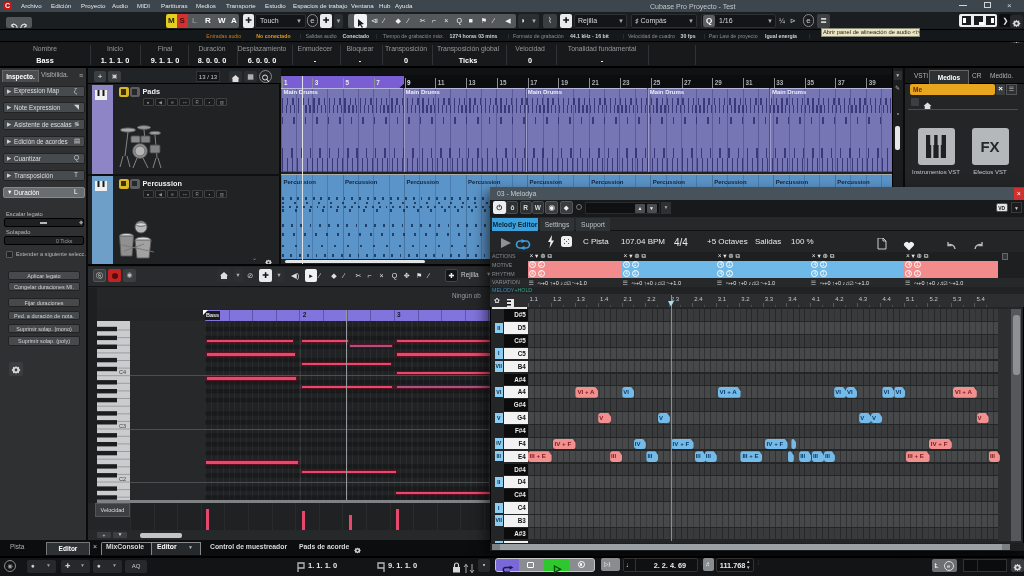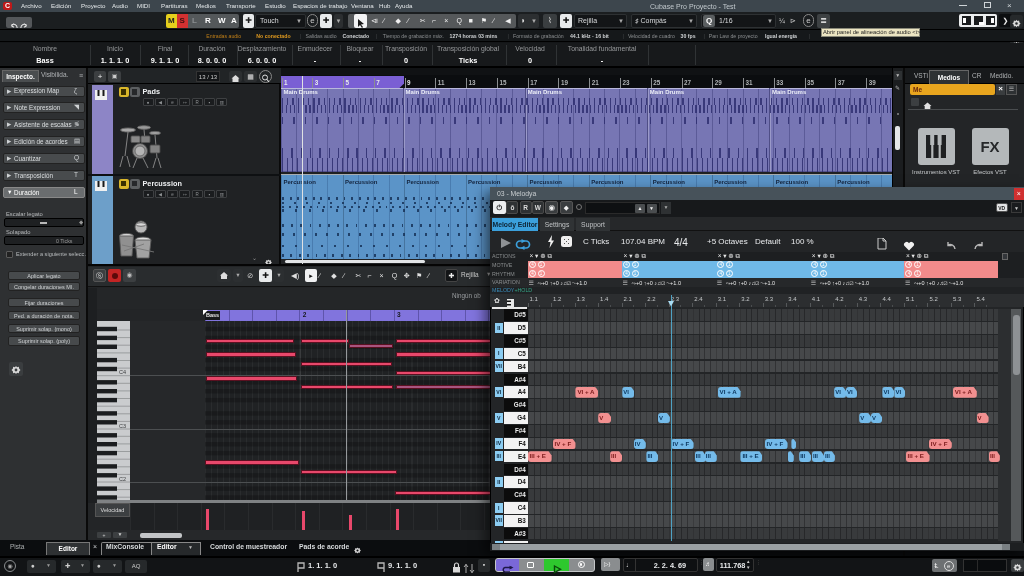--- a/index.html
+++ b/index.html
@@ -606,25 +606,25 @@
       </svg></div>
 <div style="left:547px;top:235px;width:8px;height:13px;"><svg width="8" height="13">
         <path d="M5 0 L1 7 L3.5 7 L2.5 13 L7 5.5 L4.5 5.5 Z" fill="#f0f0f0"></path>
       </svg></div>
 <div style="left:561px;top:236px;width:11px;height:11px;background:#f0f0f0;border-radius:2.5px;"></div>
 <div style="left:563.5px;top:238.5px;width:1.8px;height:1.8px;background:#222;border-radius:1px;"></div>
 <div style="left:567.5px;top:238.5px;width:1.8px;height:1.8px;background:#222;border-radius:1px;"></div>
 <div style="left:563.5px;top:242.5px;width:1.8px;height:1.8px;background:#222;border-radius:1px;"></div>
 <div style="left:567.5px;top:242.5px;width:1.8px;height:1.8px;background:#222;border-radius:1px;"></div>
 <div style="left:565.5px;top:240.5px;width:1.8px;height:1.8px;background:#222;border-radius:1px;"></div>
-<div class="t" style="left:583px;top:237.5px;font-size:8px;color:#e8eaec;">C Ticks</div>
+<div class="t" style="left:583px;top:237.5px;font-size:8px;color:#e8eaec;">C Pista</div>
 <div class="t" style="left:621px;top:237.5px;font-size:8px;color:#e8eaec;">107.04 BPM</div>
 <div class="t" style="left:674px;top:237.5px;font-size:10px;color:#e8eaec;">4/4</div>
 <div class="t" style="left:707px;top:237.5px;font-size:8px;color:#e8eaec;">+5 Octaves</div>
-<div class="t" style="left:755px;top:237.5px;font-size:8px;color:#e8eaec;">Default</div>
+<div class="t" style="left:755px;top:237.5px;font-size:8px;color:#e8eaec;">Salidas</div>
 <div class="t" style="left:791px;top:237.5px;font-size:8px;color:#e8eaec;">100 %</div>
 <div style="left:877px;top:236.5px;width:10px;height:12px;"><svg width="10" height="12">
         <path d="M1 0 L6 0 L9 3 L9 11 L1 11 Z" fill="none" stroke="#ccc" stroke-width="1"></path>
         <path d="M6 0 L6 3 L9 3" fill="none" stroke="#ccc" stroke-width="1"></path>
       </svg></div>
 <div style="left:903px;top:238px;width:12px;height:10px;"><svg width="12" height="10">
         <path d="M6 9.5 L1.3 4.7 A2.6 2.6 0 1 1 6 2.3 A2.6 2.6 0 1 1 10.7 4.7 Z" fill="#f0f0f0"></path>
       </svg></div>
 <div style="left:946px;top:238px;width:40px;height:10px;"><svg width="40" height="10">
         <path d="M9 8 A5 5 0 0 0 2 4 M2 1 L2 4.5 L5.5 4.5" stroke="#b8b8b8" fill="none" stroke-width="1.4"></path>

